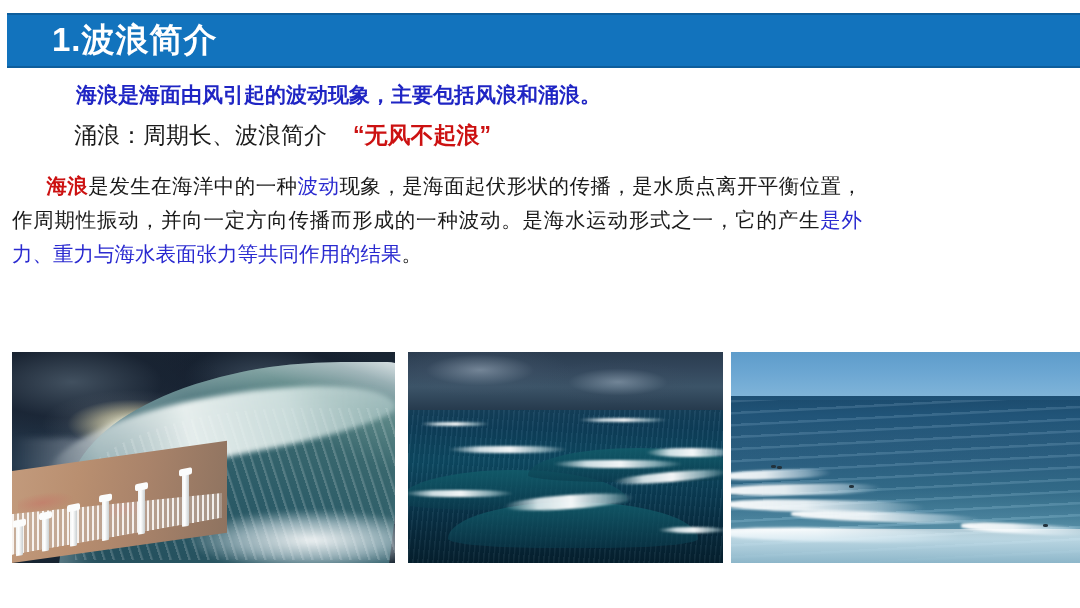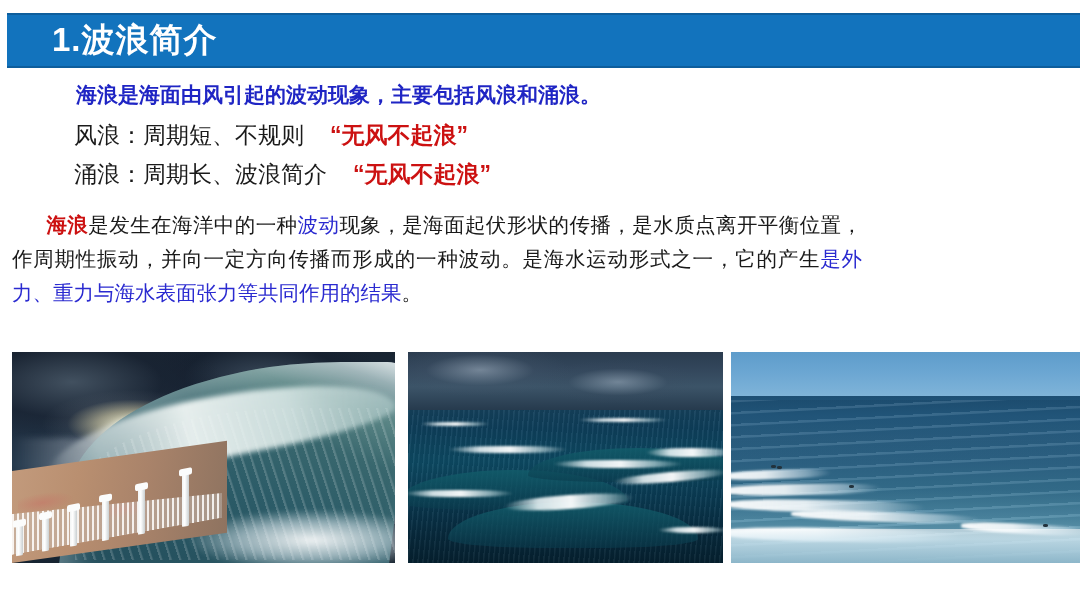--- a/index.html
+++ b/index.html
@@ -238,23 +238,20 @@
 <body>
 
 <div class="header-banner">
   <div class="header-title">1.波浪简介</div>
 </div>
 
 <div class="content">
 
   <p class="lead-line">海浪是海面由风引起的波动现象，主要包括风浪和涌浪。</p>
 
-  <p class="def-line">
-    <span>风浪：周期短、不规则</span><span class="quote">“无风不起浪”</span>
-  </p>
 
   <p class="def-line">
     <span>涌浪：周期长、波浪简介</span><span class="quote">“无风不起浪”</span>
   </p>
 
   <p class="para">
     <span class="indent"></span><span class="red-em">海浪</span><span>是发生在海洋中的一种</span><span class="blue-em">波动</span><span>现象，是海面起伏形状的传播，是水质点离开平衡位置，作周期性振动，并向一定方向传播而形成的一种波动。是海水运动形式之一，它的产生</span><span class="blue-em">是外力、重力与海水表面张力等共同作用的结果</span><span>。</span>
   </p>
 
 </div>

